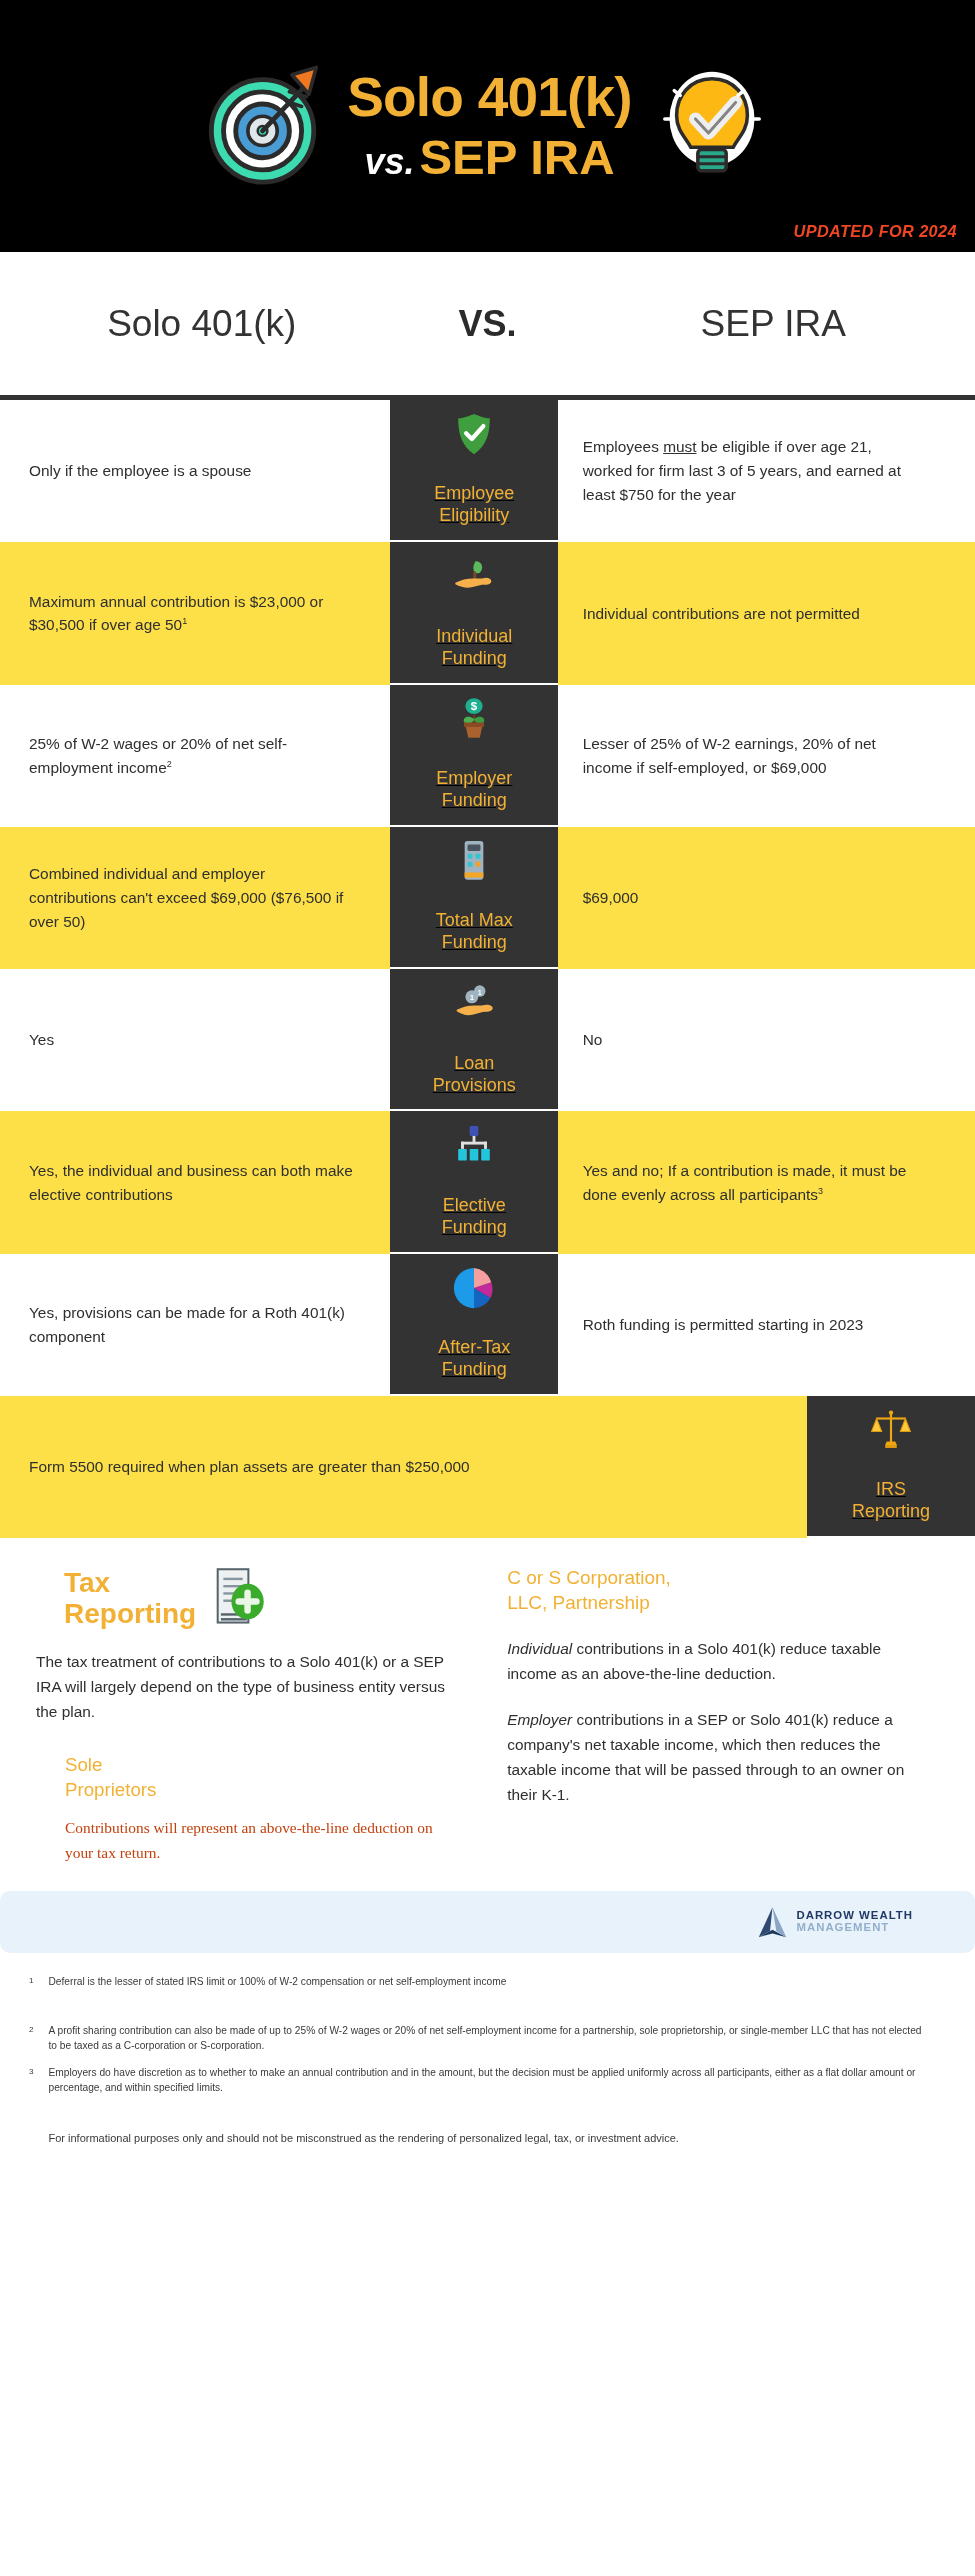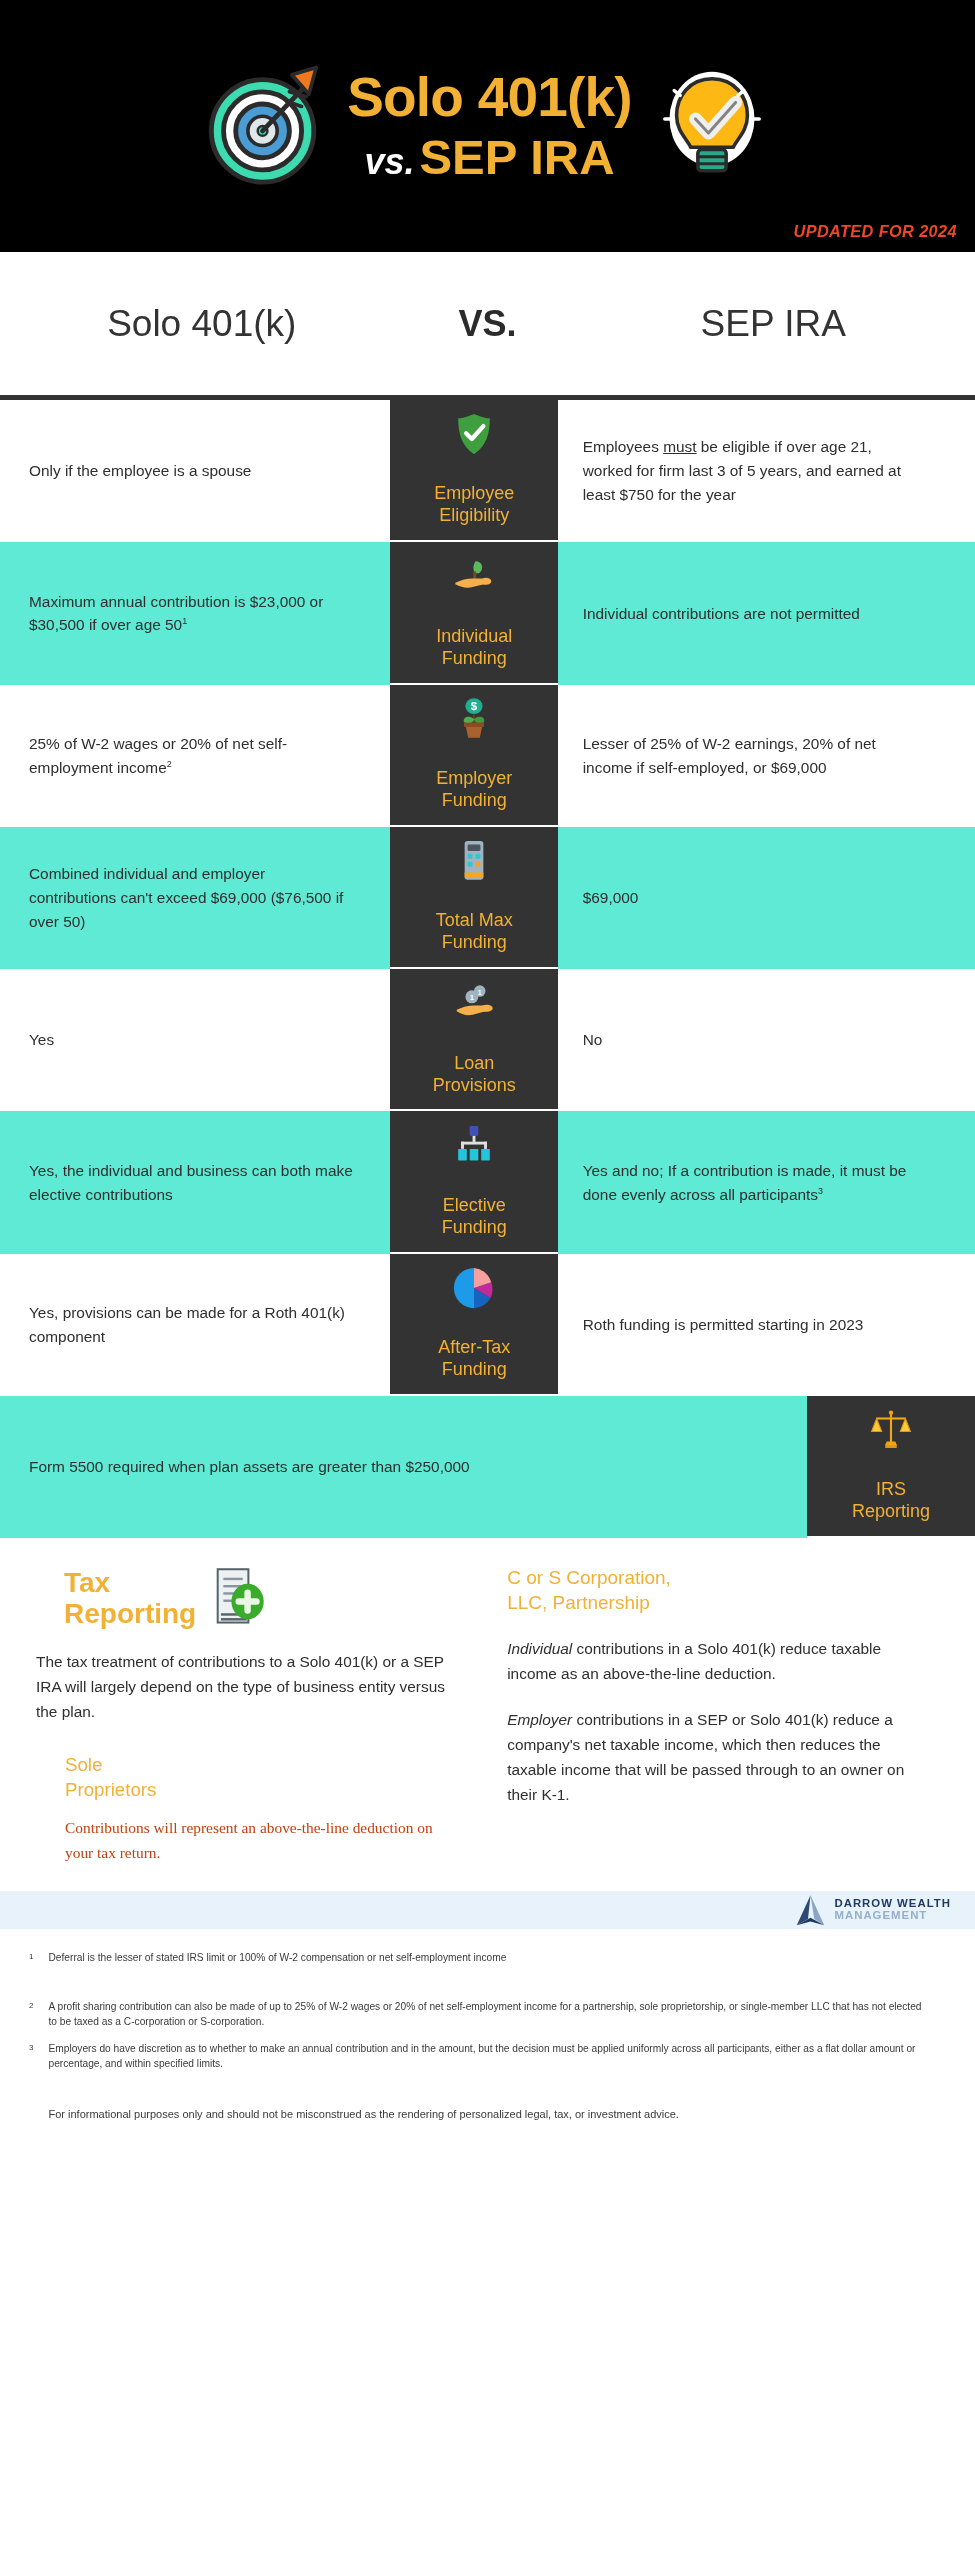--- a/index.html
+++ b/index.html
@@ -79,21 +79,21 @@
   }
 
   
   .table { width: 975px; }
   .row {
     display: flex;
     align-items: stretch;
     min-height: 142px;
     background: #ffffff;
   }
-  .row.alt { background: #5eead4; }
+  .row.alt { background: #fde047; }
   .cell {
     flex: 1;
     display: flex;
     align-items: center;
     padding: 13px 34px 13px 29px;
     font-size: 15.4px;
     line-height: 1.55;
     color: #2f2f2f;
     border-radius: 10px;
   }
@@ -101,20 +101,21 @@
   .center-cell {
     width: 168px; flex: 0 0 168px;
     background: #333333;
     border-bottom: 2.4px solid #ffffff;
     display: flex;
     flex-direction: column;
     align-items: center;
     justify-content: center;
     padding: 11.4px 4.9px 13px;
     gap: 26px;
+    text-decoration: underline;
   }
   .center-label {
     color: #F2B134;
     font-size: 18px;
     line-height: 1.22;
     text-align: center;
     font-weight: 400;
   }
   .ic { width: 46px; height: 46px; display: block; }
   sup { font-size: 9px; vertical-align: super; line-height: 0; }
@@ -145,27 +146,28 @@
   .sub-body { font-size: 15.4px; line-height: 1.62; color: #c2410c; padding-left: 29px; font-family: Liberation Serif, serif; }
   .tax-kicker {
     color: #F2B134; font-size: 19px; line-height: 1.3; margin-bottom: 21px;
   }
   .tax-p { margin-bottom: 21px; }
   .tax-p:last-child { margin-bottom: 0; }
   em { font-style: italic; }
 
   
   .logobar {
-    height: 38px;
+    height: 62px;
     background: #E8F2FB;
     display: flex;
     align-items: center;
     justify-content: flex-end;
-    padding-right: 24px;
+    padding-right: 62px;
     gap: 8.1px;
+    border-radius: 10px;
   }
   .logo-mark { width: 31px; height: 32.5px; }
   .logo-txt { line-height: 1.05; }
   .logo-t1 { font-size: 11.4px; font-weight: 700; color: #1F3864; letter-spacing: 1px; }
   .logo-t2 { font-size: 11.4px; font-weight: 700; color: #93AFCB; letter-spacing: 1px; }
 
   
   .notes { padding: 21px 49px 0 29px; background: #ffffff; }
   .note { display: flex; gap: 8.1px; font-size: 10.2px; color: #3a3a3a; line-height: 1.5; }
   .note-num { flex: 0 0 11.4px; font-size: 8.1px; padding-top: 0.8px; }

